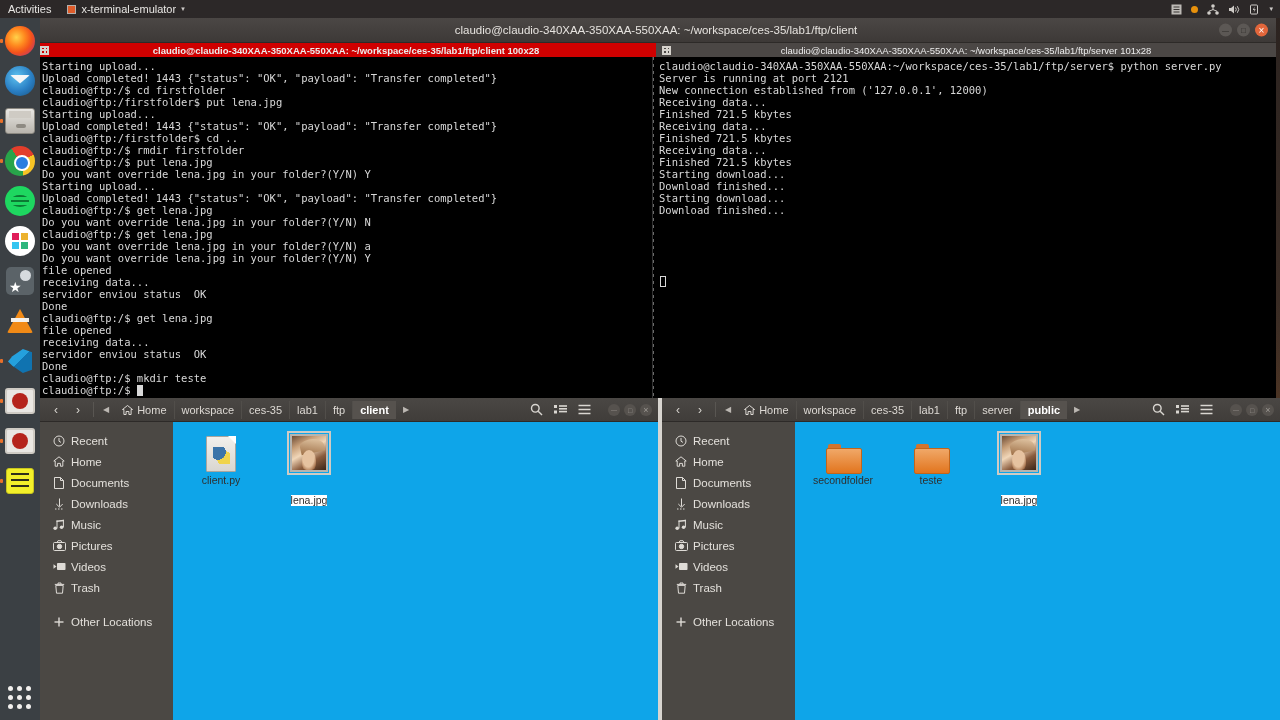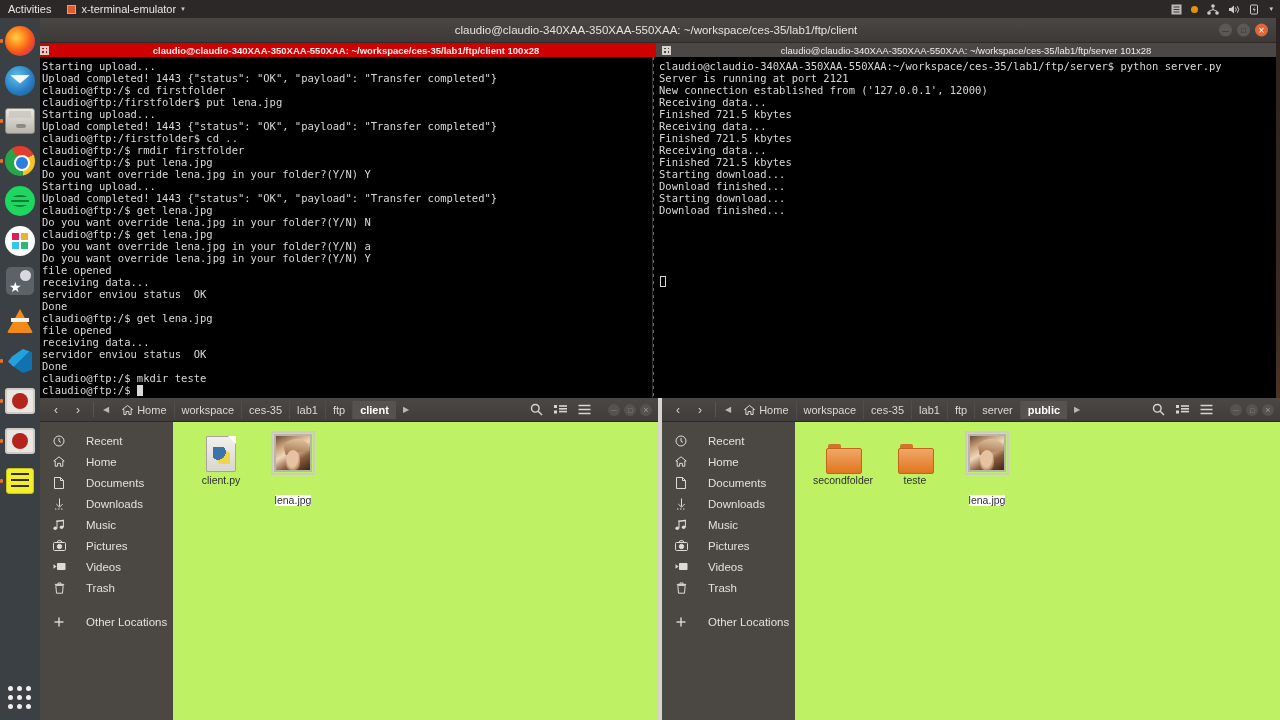--- a/index.html
+++ b/index.html
@@ -158,27 +158,27 @@
   .fm-ctrls { display:flex; gap:4px; margin-left:6px; }
   .fmc { width:12px;height:12px;border-radius:50%;background:#56524e;position:relative;}
   .fmc::after{content:'';position:absolute;left:50%;top:50%;transform:translate(-50%,-50%);
      color:#9c9893;font-size:8px;line-height:1;}
   .fmc.min::after{content:'—';font-size:6px;}
   .fmc.max::after{content:'□';font-size:7px;}
   .fmc.close::after{content:'×';font-size:9px;}
 
   .fm-body { flex:1; display:flex; min-height:0; }
   .fm-side { width:133px; background:#4b4844; padding-top:8px; color:#e3e0db; }
-  .side-item { height:21px; display:flex; align-items:center; gap:20px;
+  .side-item { height:21px; display:flex; align-items:center; gap:5px;
      padding-left:12px; font-size:11.5px; }
   .side-item .sic { width:14px; display:flex; align-items:center; justify-content:center;
      color:#dedbd6; }
   .side-sep { height:13px; }
-  .fm-content { flex:1; background:#bef264; padding:10px 0 0 16px;
-     display:flex; flex-wrap:wrap; align-content:flex-start; gap:0; }
+  .fm-content { flex:1; background:#0ea5e9; padding:10px 0 0 16px;
+     display:flex; flex-wrap:wrap; align-content:flex-start; gap:16px; }
   .fitem { width:64px; margin-right:8px; display:flex; flex-direction:column;
      align-items:center; }
   .fthumb { width:38px; height:40px; display:flex; align-items:flex-end;
      justify-content:center; margin-bottom:3px; }
   .flabel { font-size:10.5px; color:#2f2f2f; text-align:center; line-height:11px;
      word-break:break-word; }
   .flabel.sel { background:#ffffff; }
   .f-py { width:30px;height:36px;background:linear-gradient(180deg,#f2f0ec,#d9d6d0);
      border:1px solid #a9a59e; position:relative; border-radius:1px;}
   .f-py::before{content:'';position:absolute;right:-1px;top:-1px;border-width:0 8px 8px 0;

